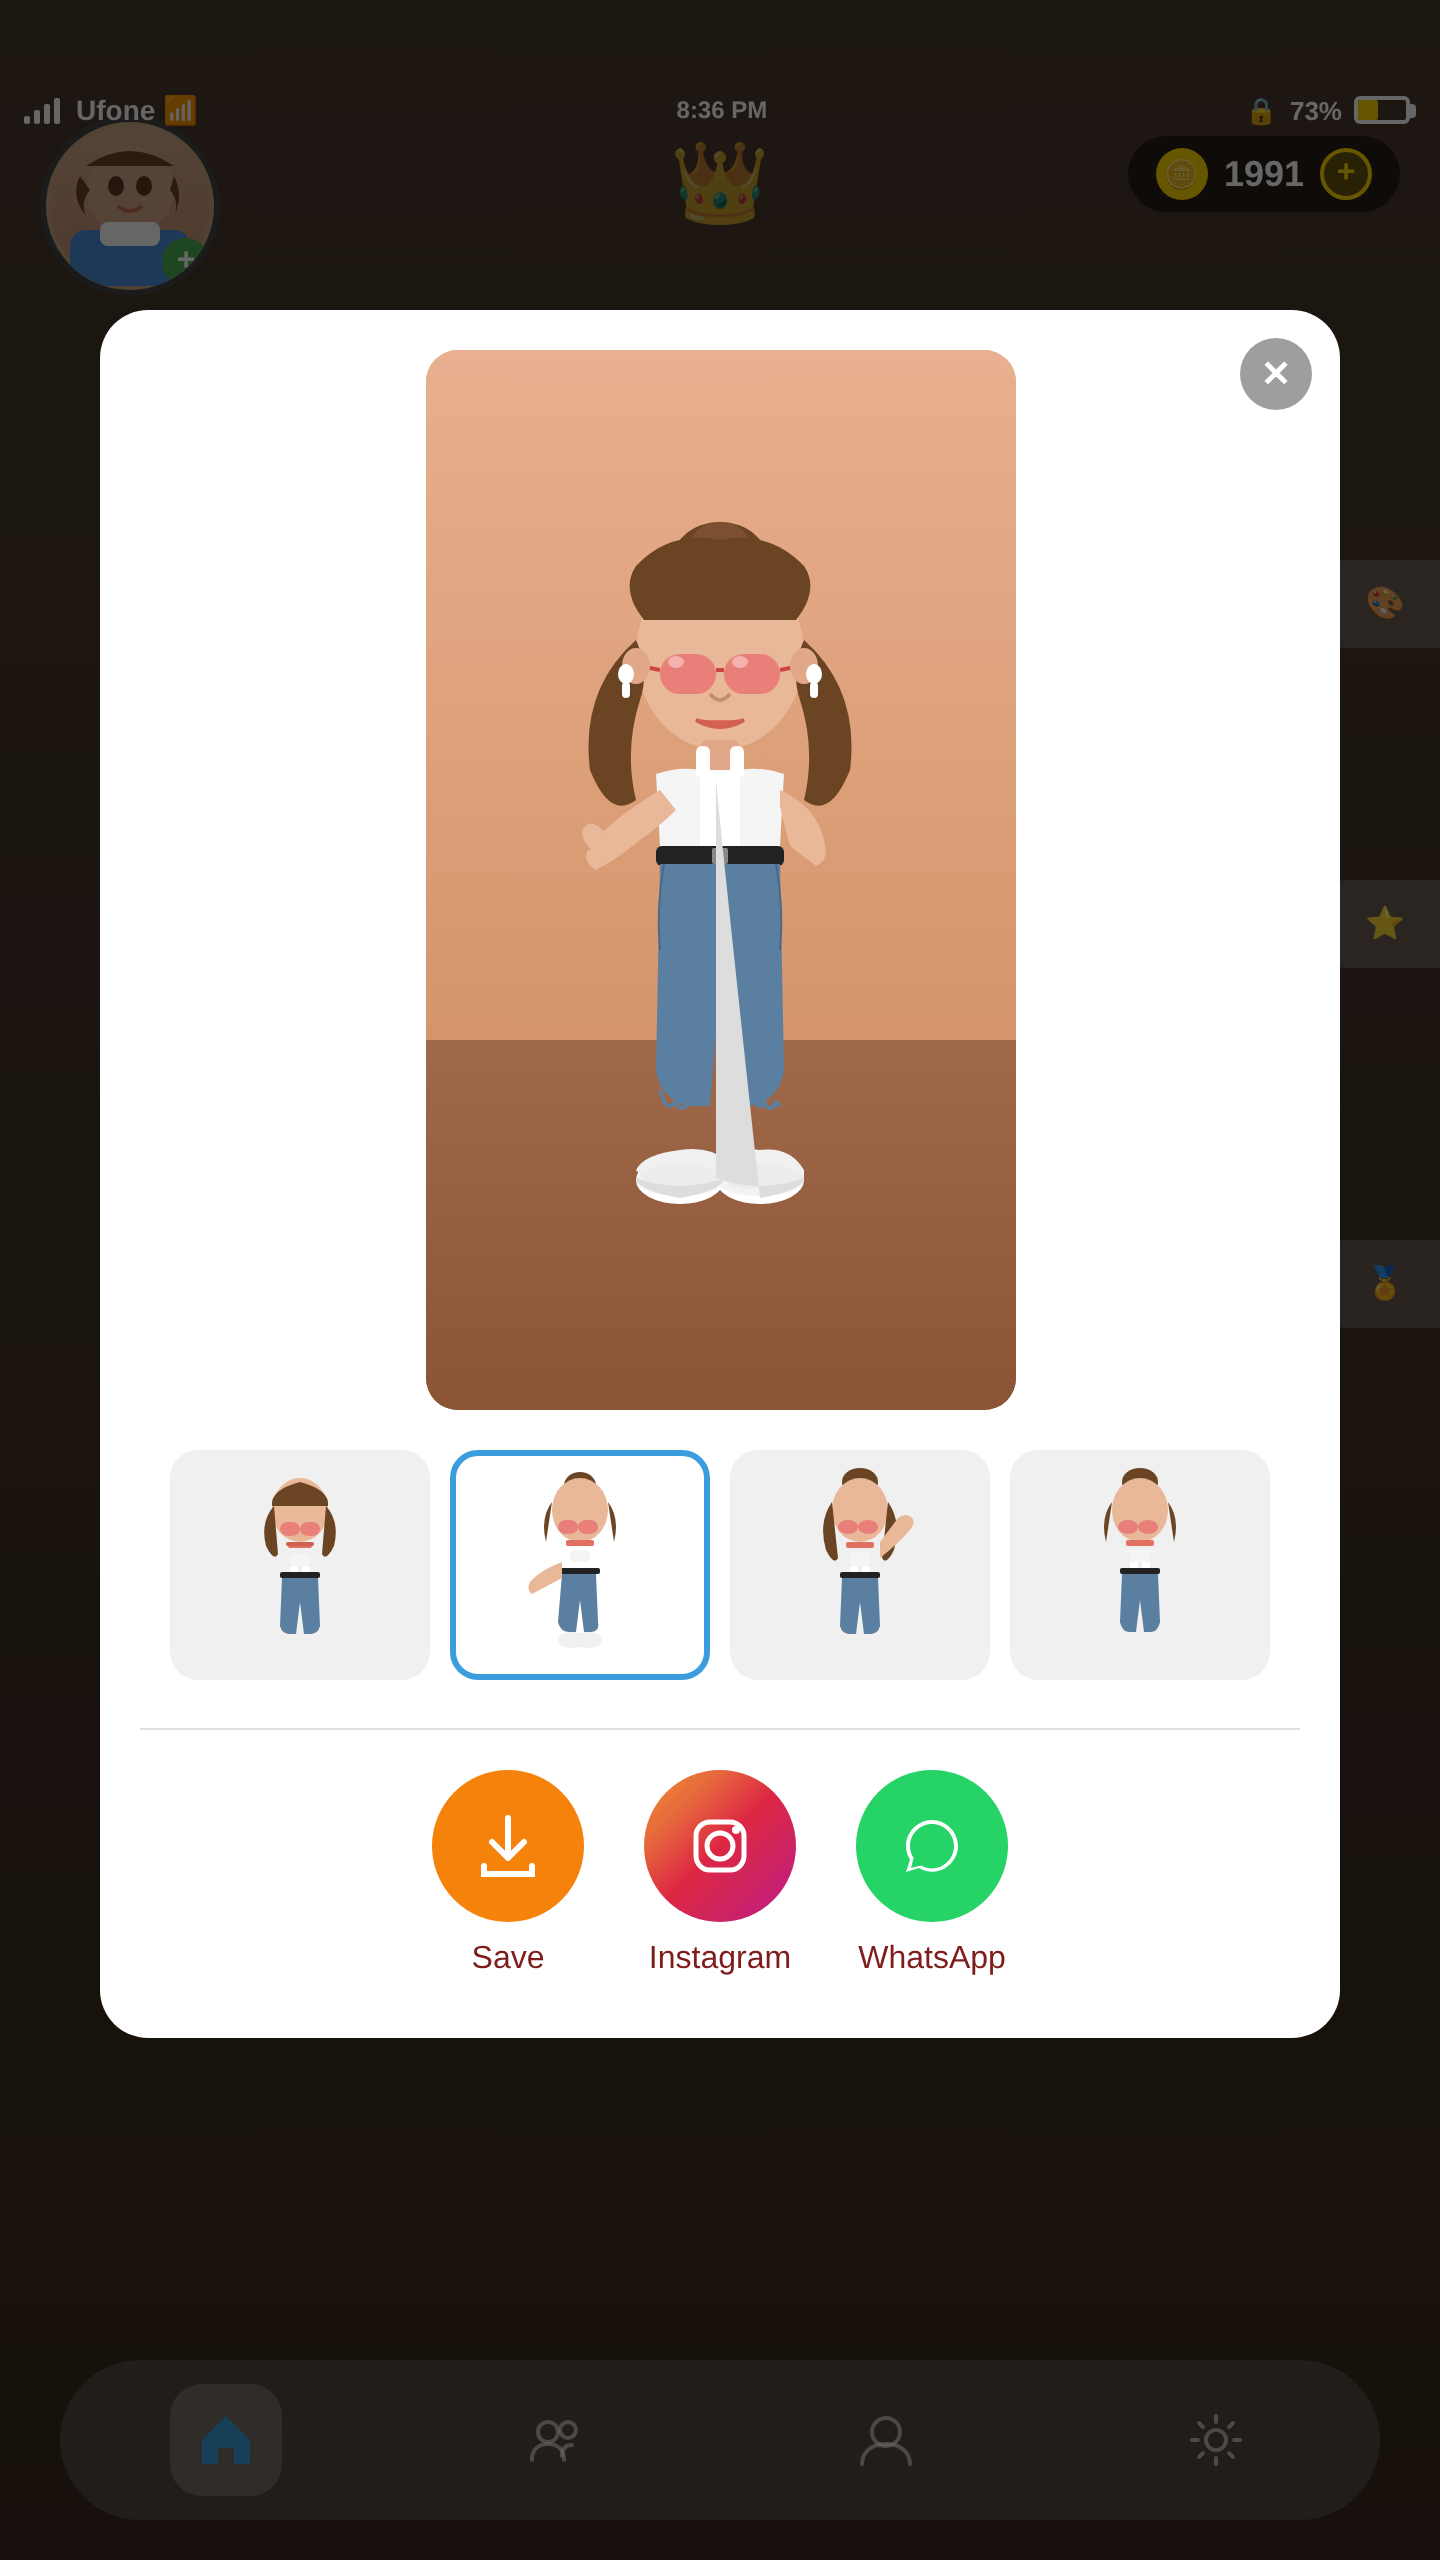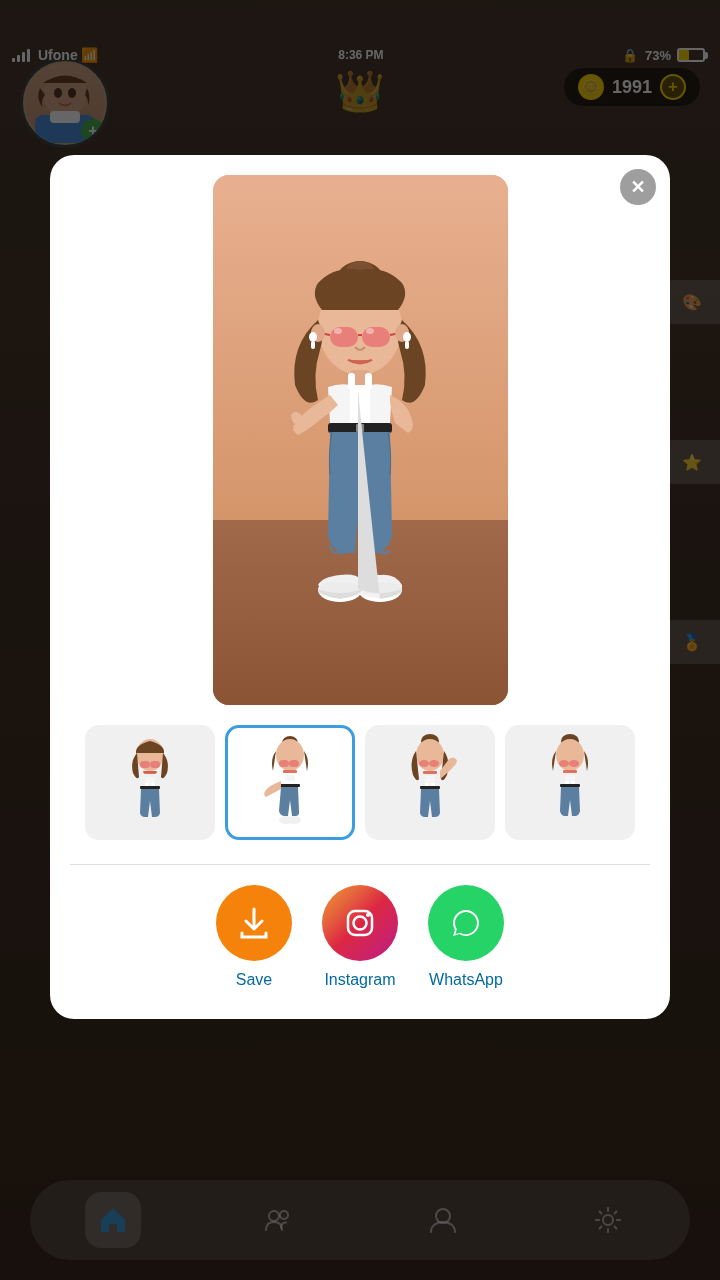--- a/index.html
+++ b/index.html
@@ -345,21 +345,21 @@
       height: 76px;
       border-radius: 50%;
       display: flex;
       align-items: center;
       justify-content: center;
       font-size: 36px;
     }
 
     .share-app-label {
       font-size: 16px;
-      color: #0369a1;
+      color: #7f1d1d;
     }
 
     .save-icon { background: #f5820a; }
     .instagram-icon { background: linear-gradient(135deg, #f09433 0%, #e6683c 25%, #dc2743 50%, #cc2366 75%, #bc1888 100%); }
     .snapchat-icon { background: #FFFC00; }
     .facebook-icon { background: #1877F2; }
     .whatsapp-icon { background: #25D366; }
 
     
     .bottom-nav {

